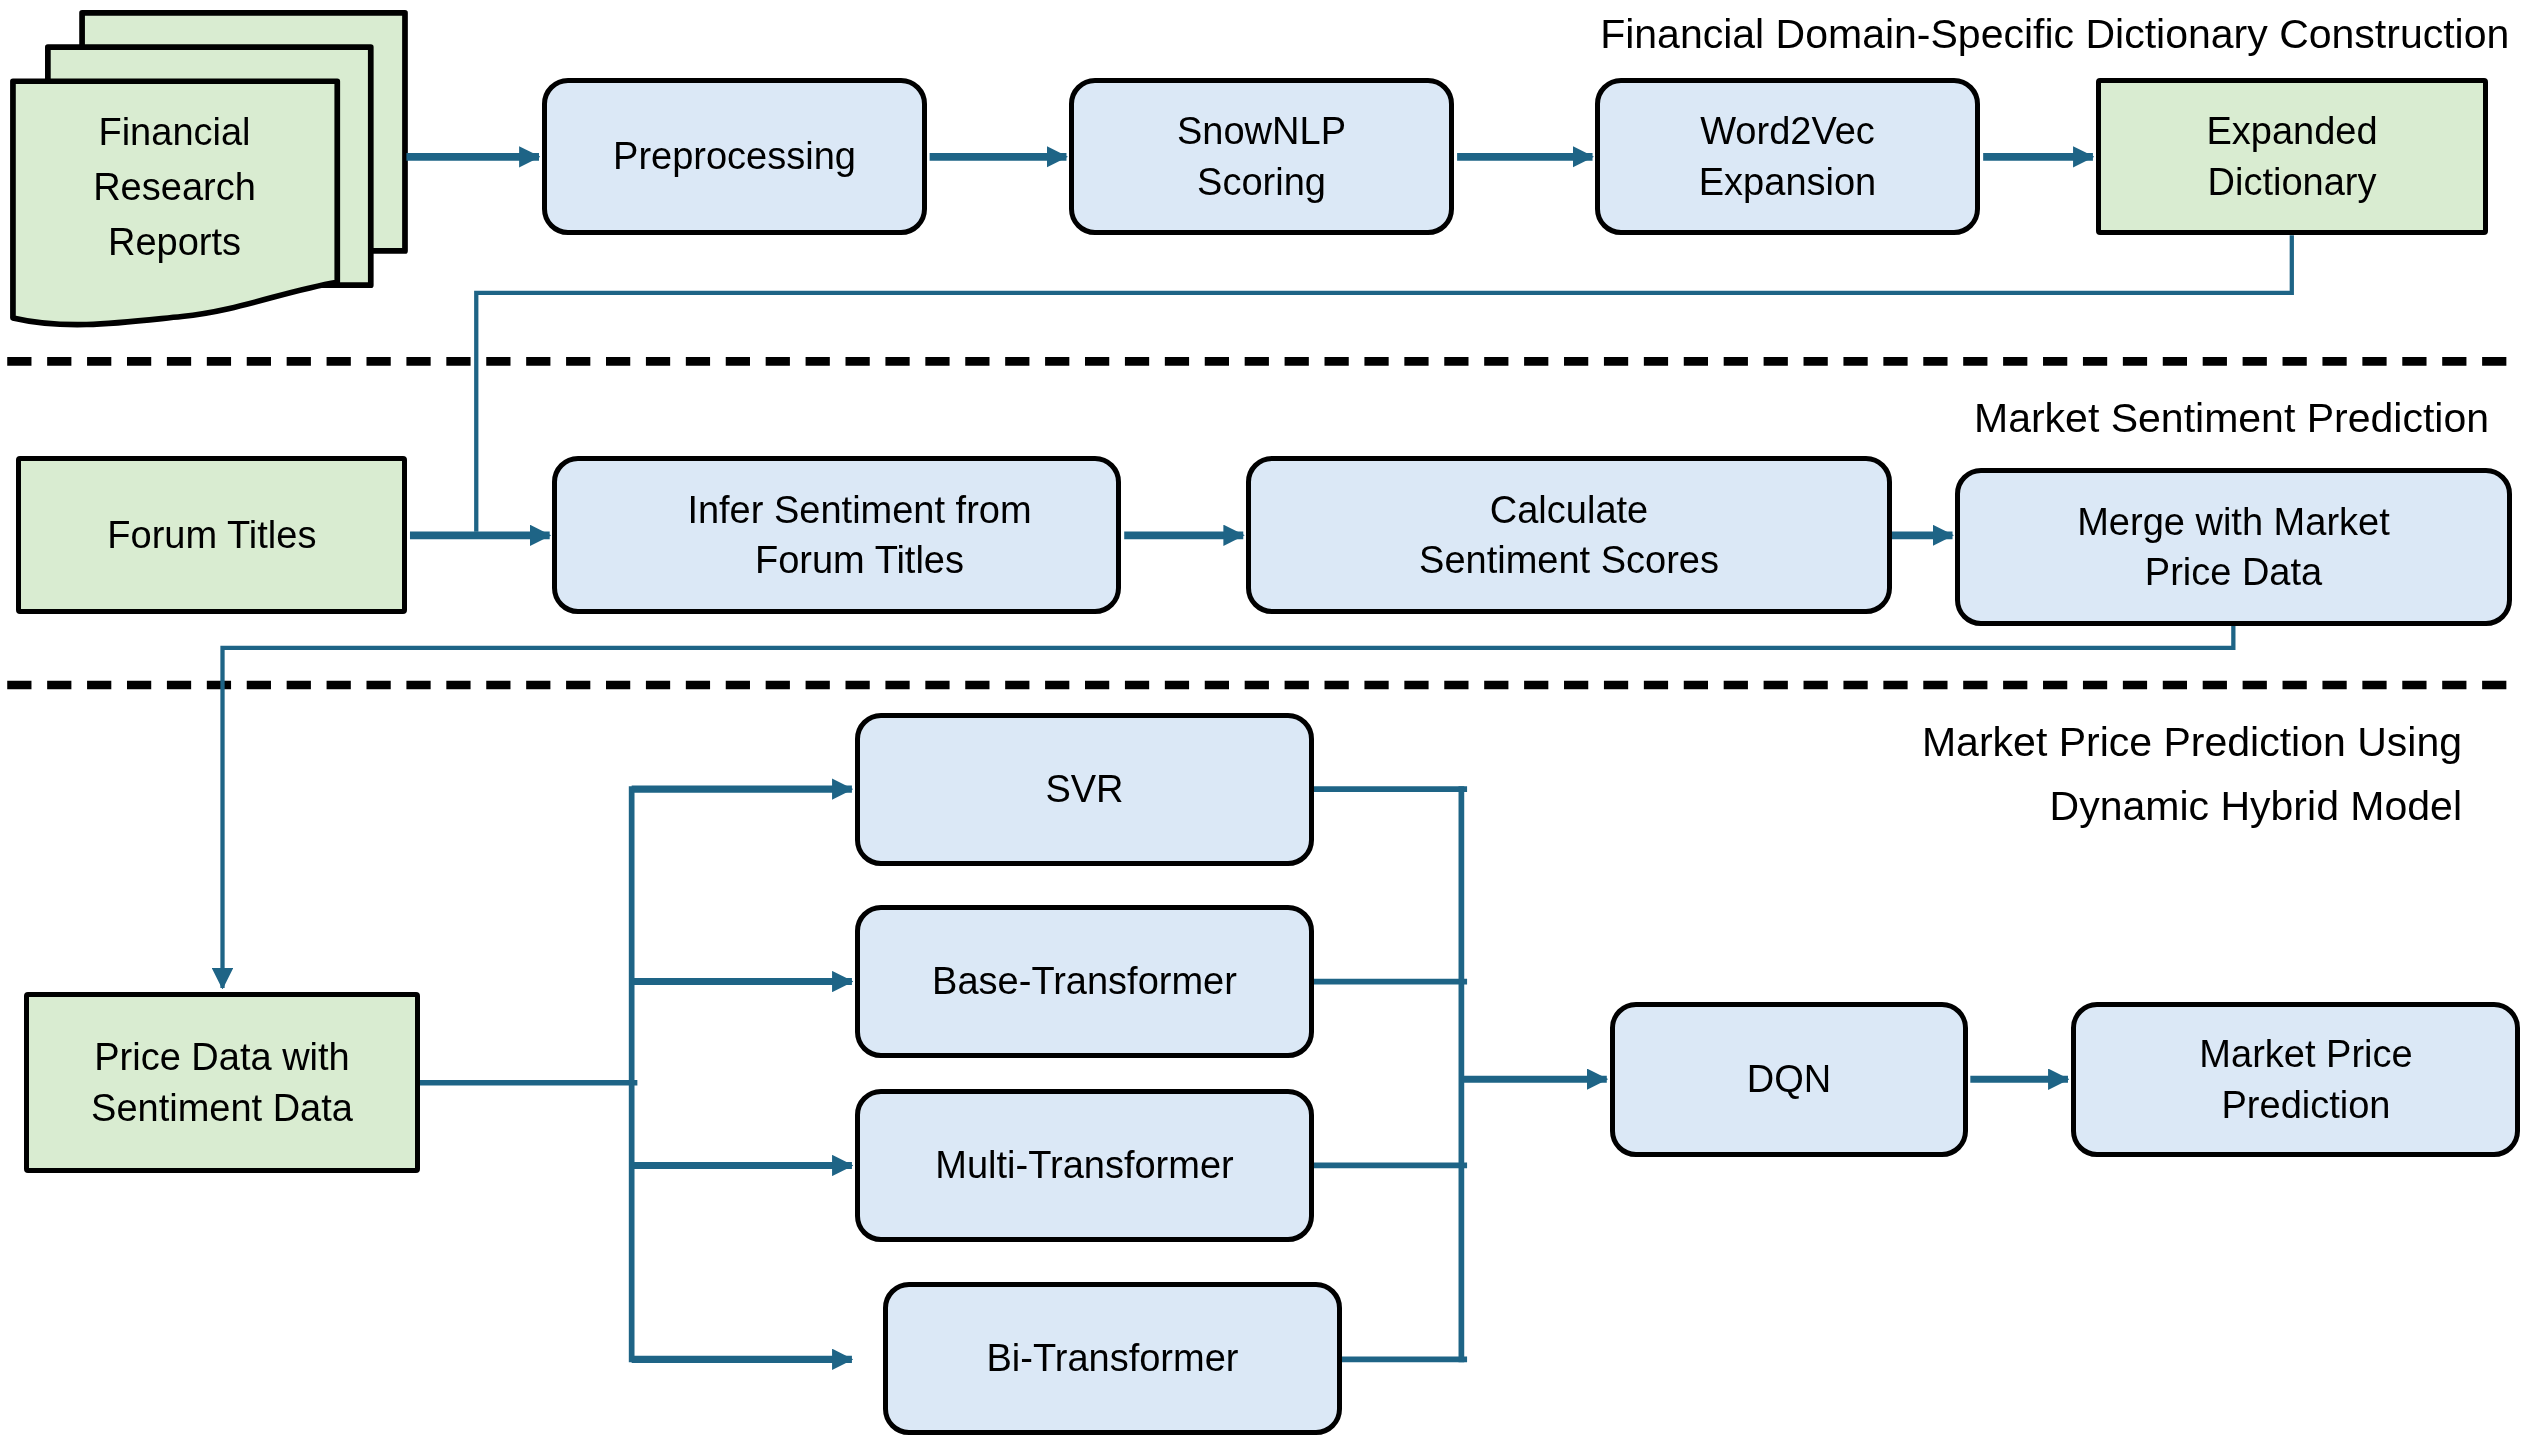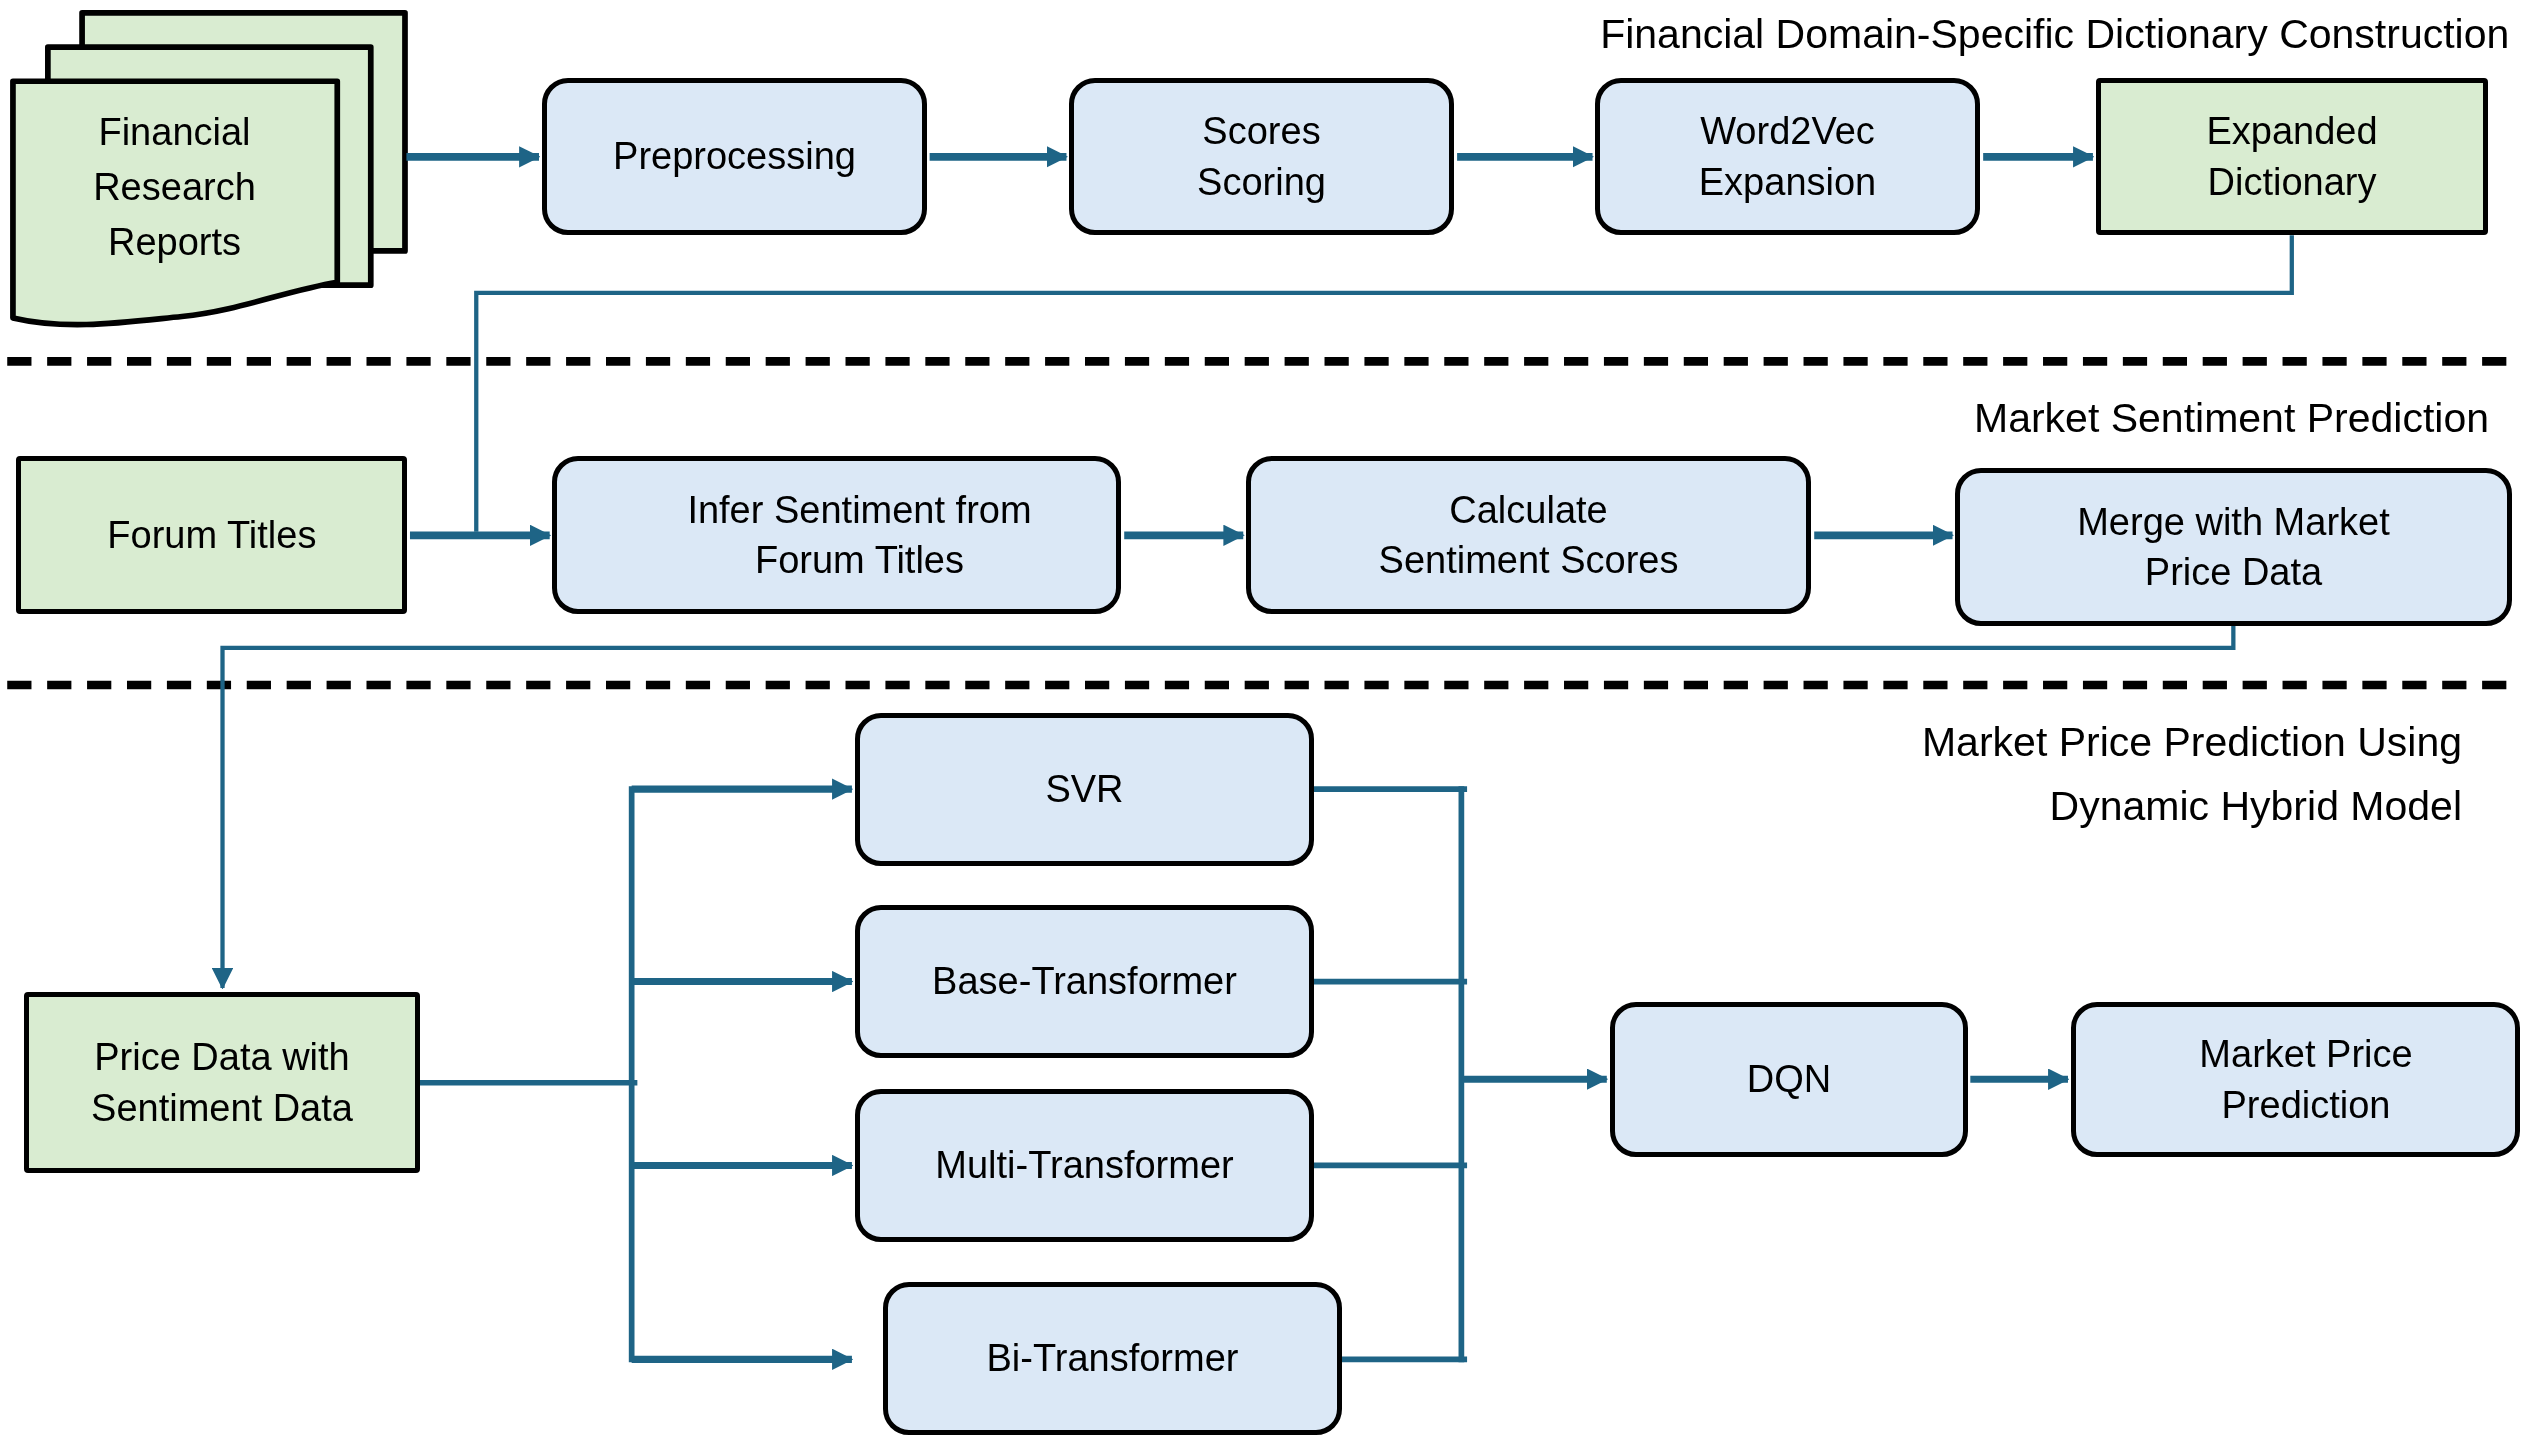--- a/index.html
+++ b/index.html
@@ -103,31 +103,31 @@
   <div class="section-title" style="top:4.3px;right:15.7px;">Financial Domain-Specific Dictionary Construction</div>
   <div class="section-title" style="top:388px;right:36px;">Market Sentiment Prediction</div>
   <div class="section-title" style="top:711px;right:63px;line-height:1.55;">Market Price Prediction Using
 Dynamic Hybrid Model</div>
 
   <div class="floating-label" style="left:28.5px;top:105px;width:292px;">Financial
 Research
 Reports</div>
 
   <div class="node rounded" style="left:542px;top:78px;width:385px;height:157px;">Preprocessing</div>
-  <div class="node rounded" style="left:1069px;top:78px;width:385px;height:157px;">Scores
+  <div class="node rounded" style="left:1069px;top:78px;width:385px;height:157px;">SnowNLP
 Scoring</div>
   <div class="node rounded" style="left:1595px;top:78px;width:385px;height:157px;">Word2Vec
 Expansion</div>
   <div class="node green" style="left:2096px;top:78px;width:392px;height:157px;">Expanded
 Dictionary</div>
 
   <div class="node green" style="left:16.4px;top:456px;width:391px;height:158px;">Forum Titles</div>
   <div class="node rounded" style="left:552px;top:456px;width:569px;height:158px;padding-left:46px;">Infer Sentiment from
 Forum Titles</div>
-  <div class="node rounded" style="left:1246px;top:456px;width:565px;height:158px;">Calculate
+  <div class="node rounded" style="left:1246px;top:456px;width:646px;height:158px;">Calculate
 Sentiment Scores</div>
   <div class="node rounded" style="left:1955px;top:468px;width:557px;height:158px;">Merge with Market
 Price Data</div>
 
   <div class="node green" style="left:24px;top:992px;width:396px;height:181px;">Price Data with
 Sentiment Data</div>
   <div class="node rounded" style="left:855px;top:713px;width:459px;height:153px;">SVR</div>
   <div class="node rounded" style="left:855px;top:905px;width:459px;height:153px;">Base-Transformer</div>
   <div class="node rounded" style="left:855px;top:1089px;width:459px;height:153px;">Multi-Transformer</div>
   <div class="node rounded" style="left:855px;top:1282px;width:459px;height:153px;margin-left:28px;">Bi-Transformer</div>

